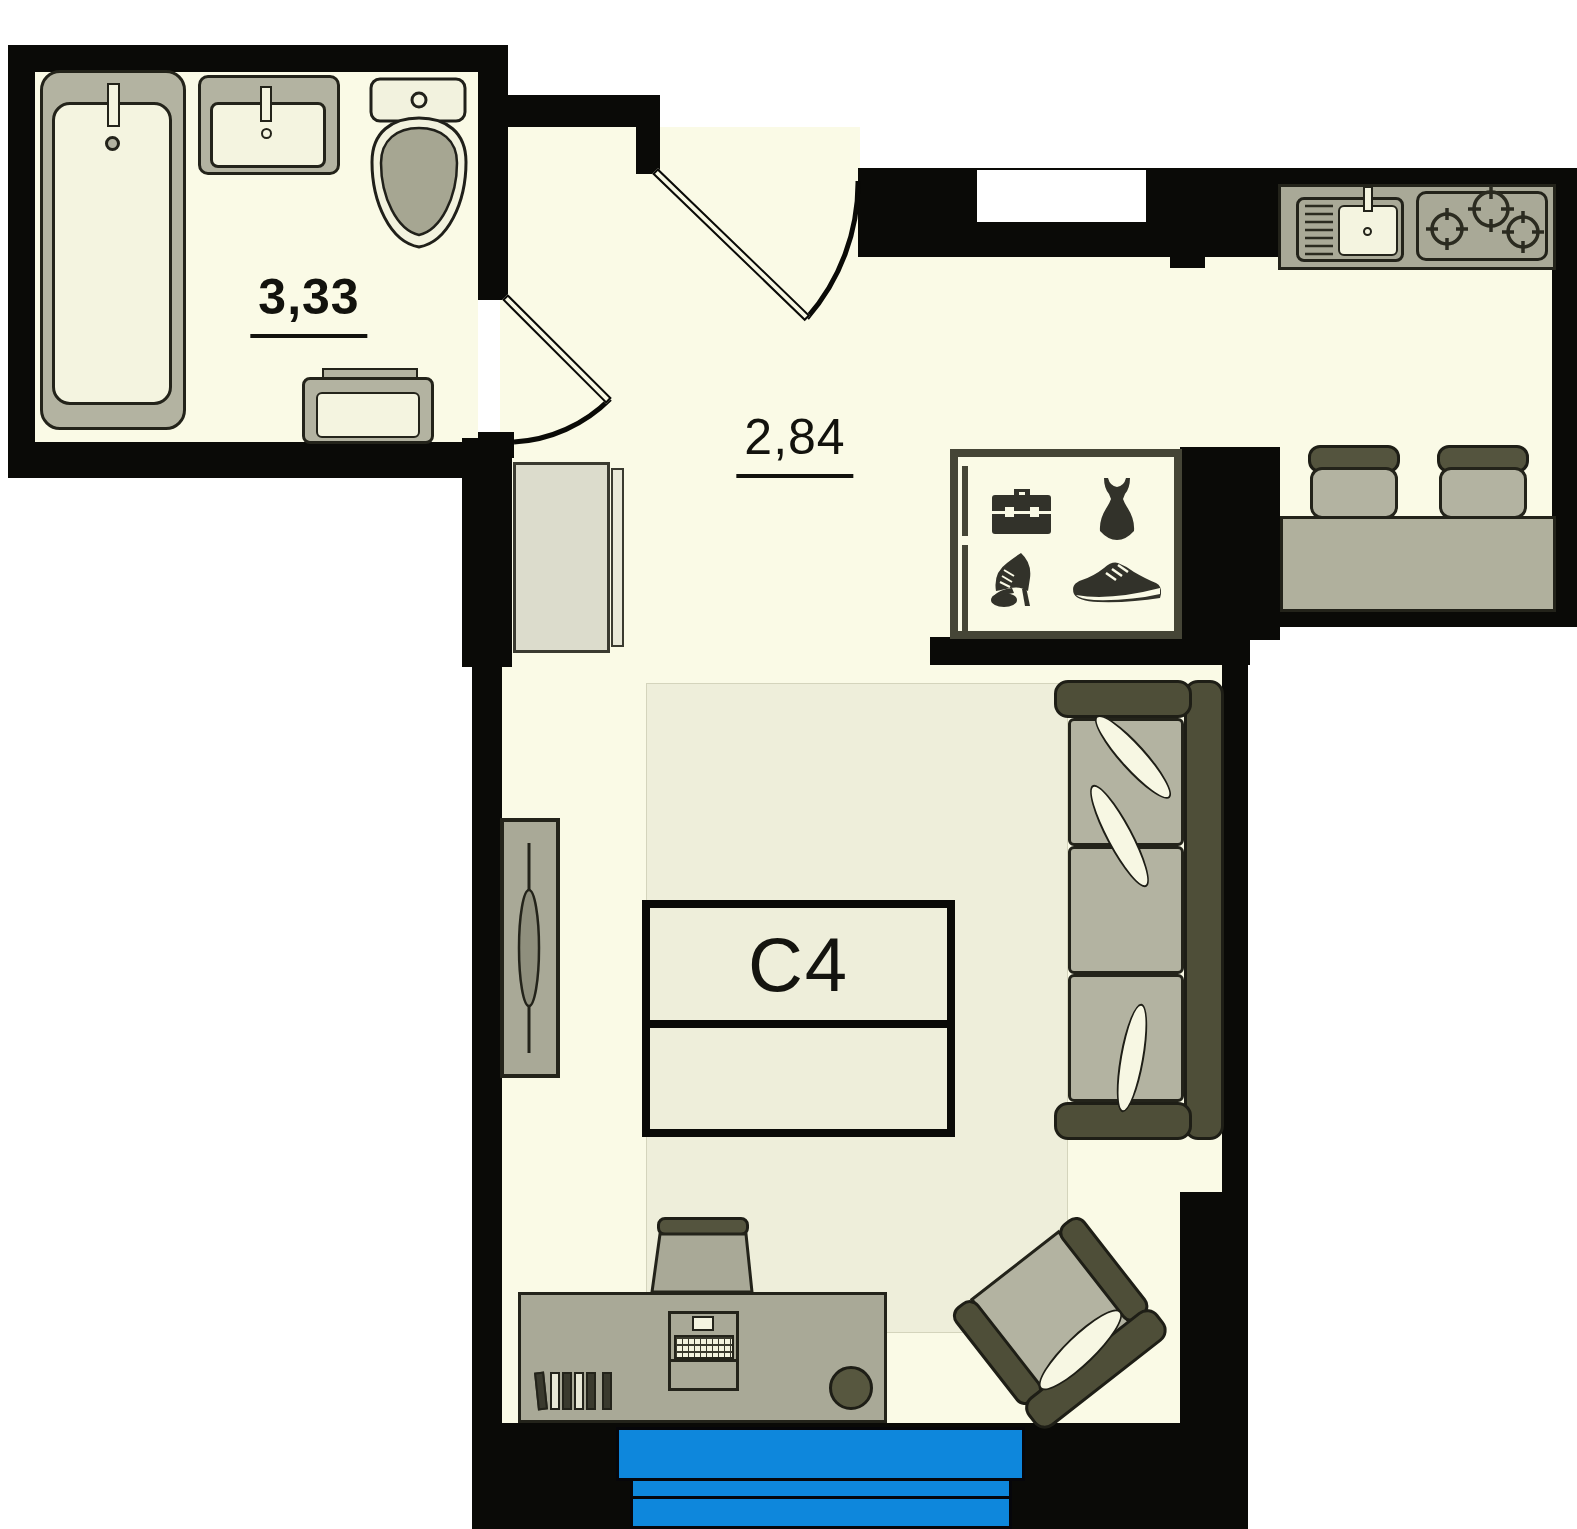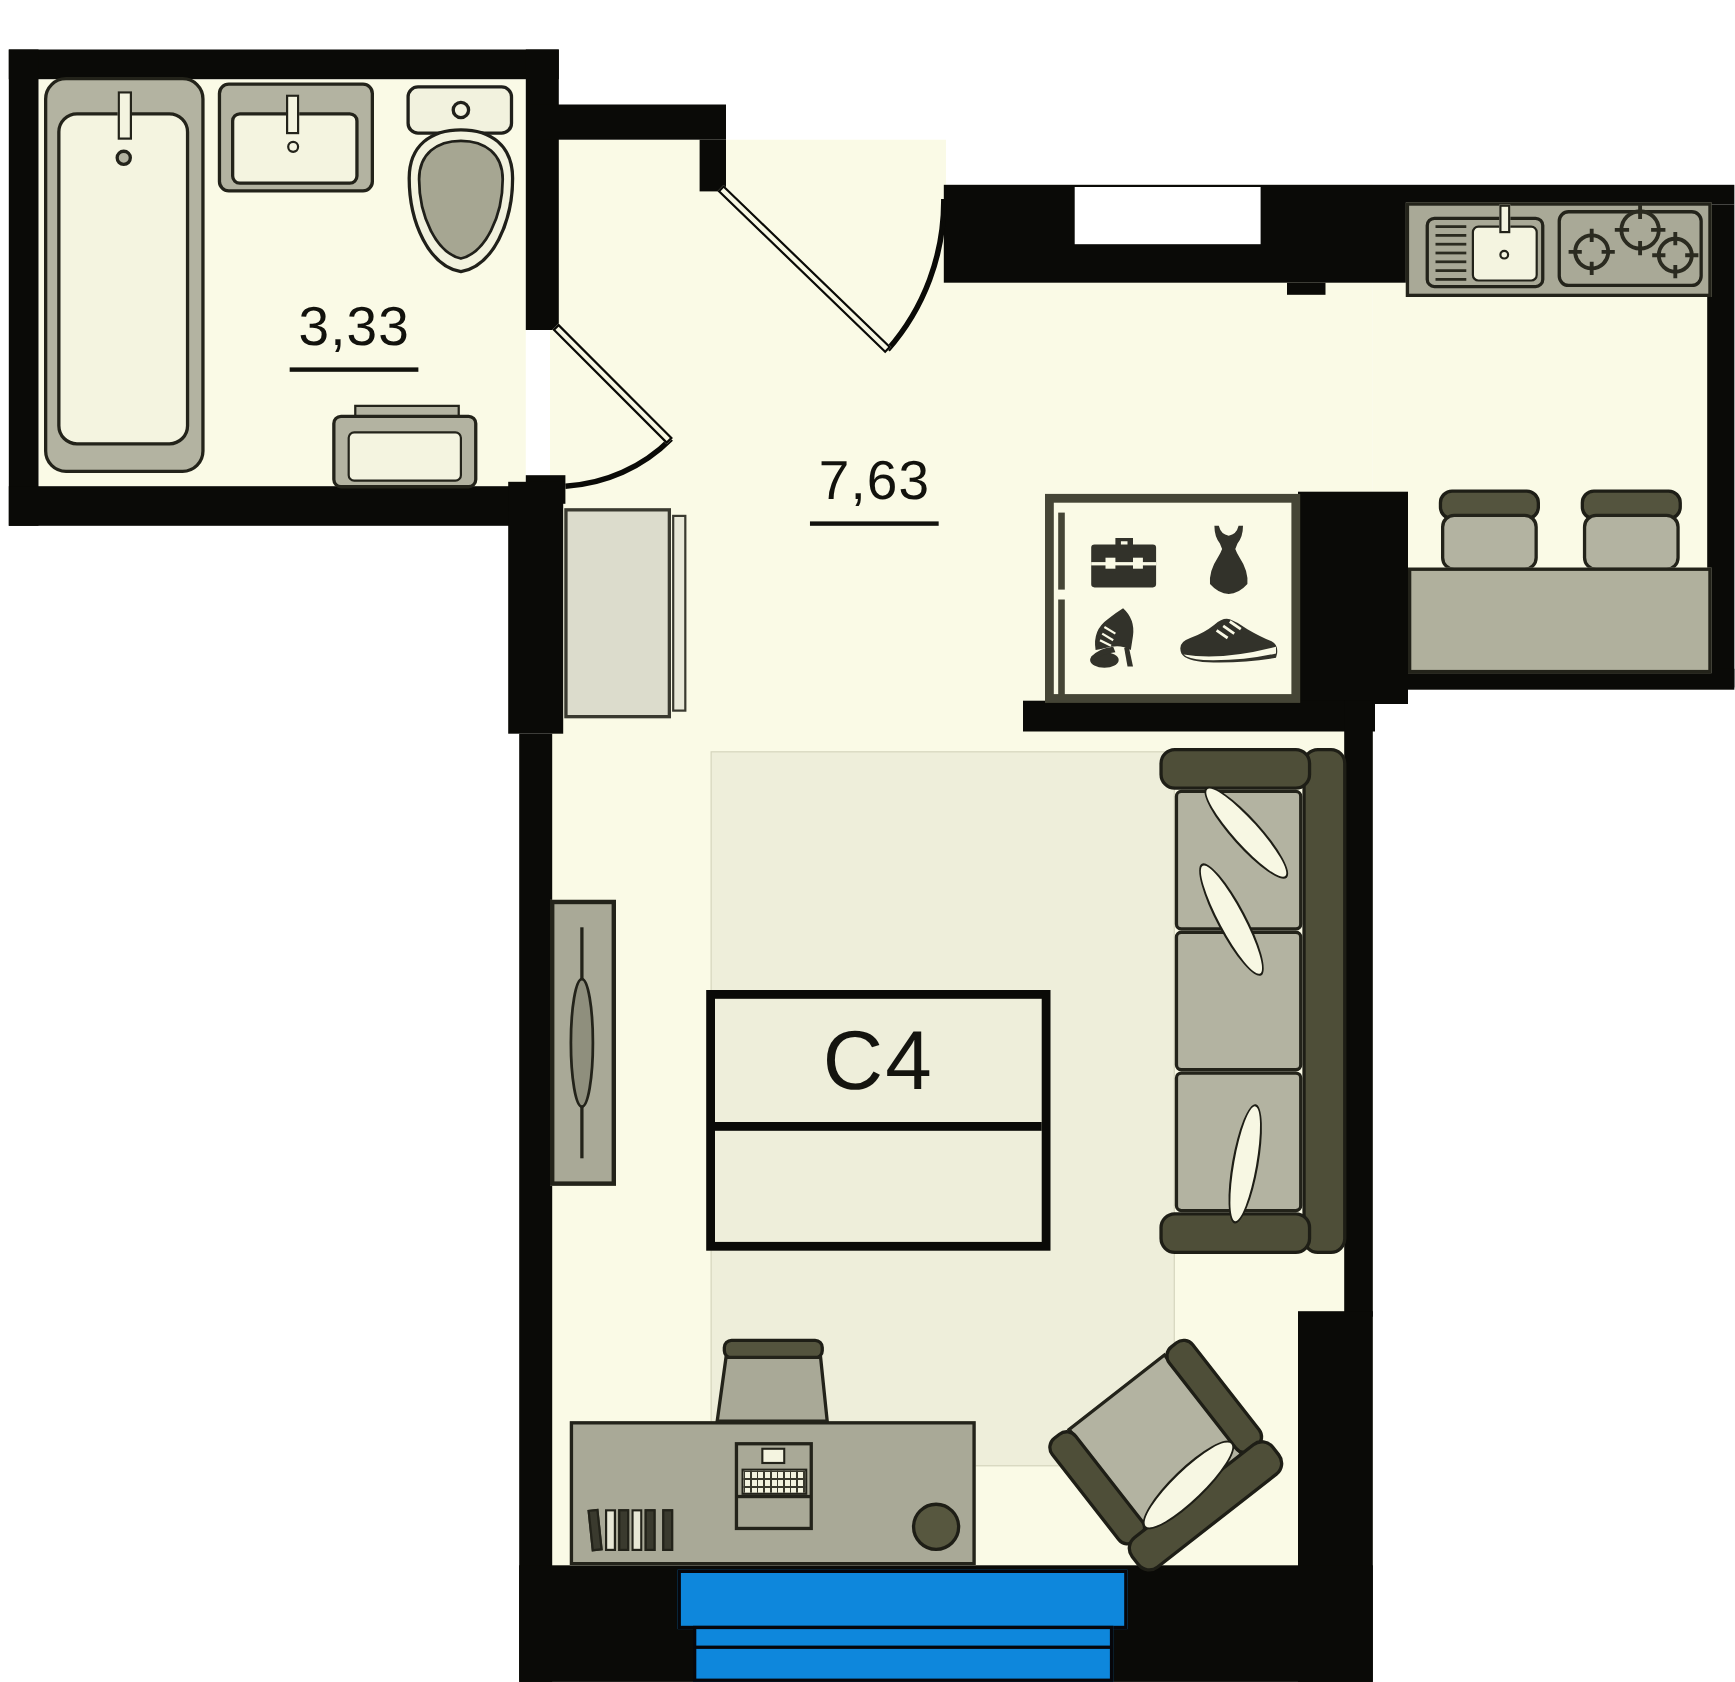--- a/index.html
+++ b/index.html
@@ -217,21 +217,21 @@
       <path d="M4 36 Q0 26 12 22 Q24 18 34 10 Q42 3 48 5 Q56 8 64 14 Q76 21 86 25 Q92 28 91 36 L90 40 Q60 45 28 44 Q8 43 4 36 Z" fill="#32322a"></path>
       <path d="M6 37 Q40 43 90 30 L90 36 Q60 43 24 42 Q10 41 6 37 Z" fill="#fafae6"></path>
       <g stroke="#fafae6" stroke-width="2.5">
         <line x1="36" y1="15" x2="46" y2="22"></line>
           <line x1="42" y1="11" x2="52" y2="18"></line>
           <line x1="48" y1="7" x2="58" y2="14"></line>
       </g>
     </g>
   </svg>
 
-  <div class="area-label" style="left:322px;top:268px;">3,33</div>
-  <div class="area-label" style="left:795px;top:408px;">7,63</div>
+  <div class="area-label" style="left:309px;top:268px;font-weight:bold;">3,33</div>
+  <div class="area-label" style="left:795px;top:408px;">2,84</div>
 
   <div id="unit-box">
     <div class="cell c1">С4</div>
     <div class="div"></div>
   </div>
 
 </div>
 
 </body></html>

